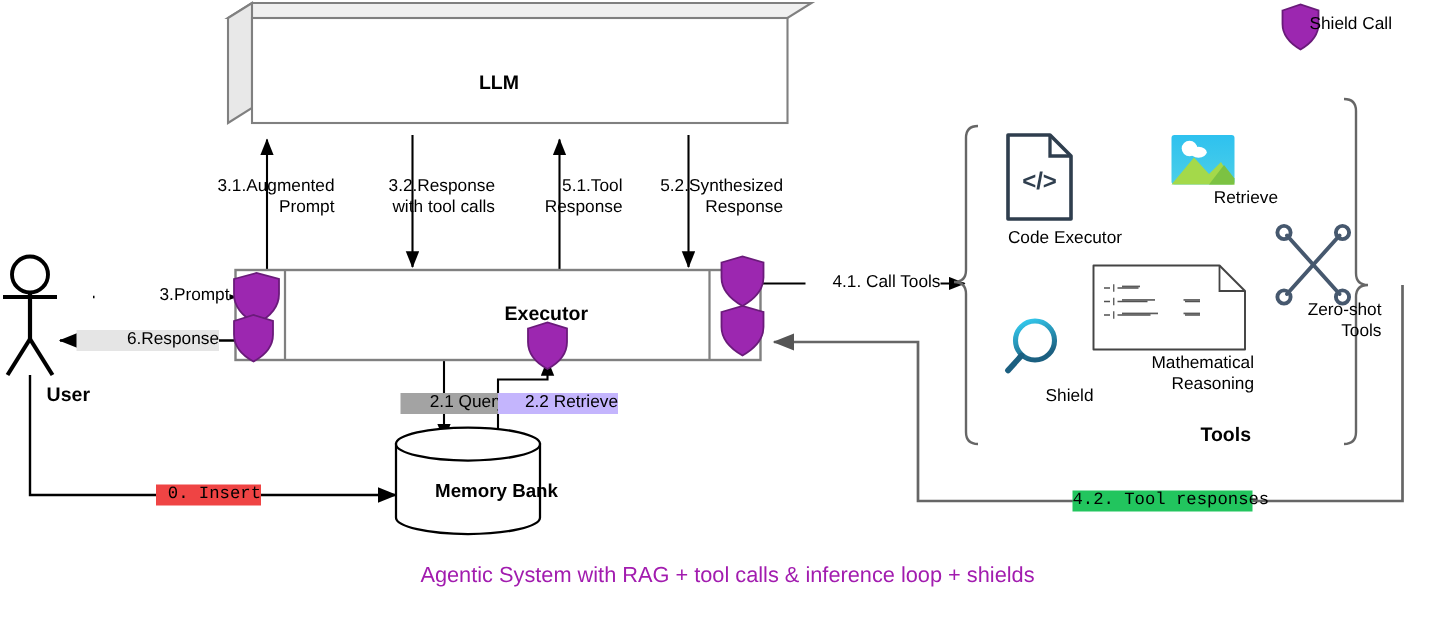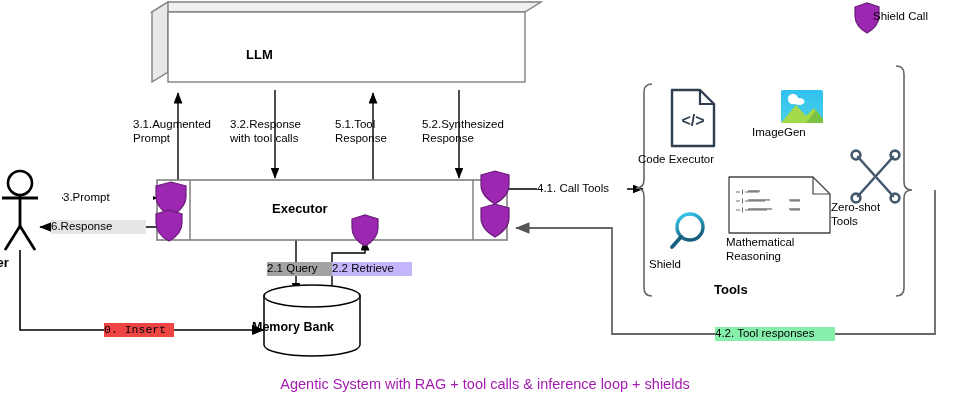--- a/index.html
+++ b/index.html
@@ -1,18 +1,18 @@
 <!DOCTYPE html>
 <html><head>
 <meta charset="utf-8">
 <style>
   html,body{margin:0;padding:0;background:#ffffff;}
   body{width:970px;height:411px;position:relative;overflow:hidden;
        font-family:"Liberation Sans","DejaVu Sans",sans-serif;color:#000;}
-  .lbl{position:absolute;font-size:11.5px;line-height:13.5px;color:#000;text-align:left;white-space:pre;}
+  .lbl{position:absolute;font-size:11.5px;line-height:13.5px;color:#000;text-align:right;white-space:pre;}
   .bold{font-weight:bold;}
   svg{position:absolute;left:0;top:0;overflow:visible;}
   .stroke{stroke:#000;fill:none;}
   .gstroke{stroke:#666;fill:none;}
   #caption{position:absolute;width:970px;text-align:center;font-size:14.5px;color:#a21caf;}
 </style>
 </head>
 <body>
 
 <svg width="970" height="411">
@@ -158,24 +158,24 @@
 <div class="lbl" style="left:178px;top:118px;width:90px;margin-left:-45px;">3.1.Augmented
 Prompt</div>
 <div class="lbl" style="left:280px;top:118px;width:100px;margin-left:-50px;">3.2.Response
 with tool calls</div>
 <div class="lbl" style="left:375px;top:118px;width:80px;margin-left:-40px;">5.1.Tool
 Response</div>
 <div class="lbl" style="left:472px;top:118px;width:100px;margin-left:-50px;">5.2.Synthesized
 Response</div>
 
 <div class="lbl" style="left:582px;top:182px;width:90px;margin-left:-45px;background:#fff;">4.1. Call Tools</div>
-<div class="lbl" style="left:775px;top:327px;width:120px;margin-left:-60px;background:#86efac;">4.2. Tool responses</div>
+<div class="lbl" style="left:775px;top:327px;width:120px;margin-left:-60px;background:#22c55e;font-family:Liberation Mono, monospace;">4.2. Tool responses</div>
 
 <div class="lbl" style="left:693px;top:153px;width:110px;margin-left:-55px;">Code Executor</div>
-<div class="lbl" style="left:802px;top:126px;width:100px;margin-left:-50px;">ImageGen</div>
+<div class="lbl" style="left:802px;top:126px;width:100px;margin-left:-50px;">Retrieve</div>
 <div class="lbl" style="left:781px;top:236px;width:110px;margin-left:-55px;">Mathematical
 Reasoning</div>
 <div class="lbl" style="left:689px;top:258px;width:80px;margin-left:-40px;">Shield</div>
 <div class="lbl" style="left:876px;top:201px;width:90px;margin-left:-45px;">Zero-shot
 Tools</div>
 
 <div class="lbl" style="left:913px;top:10px;width:80px;margin-left:-40px;text-align:left;">Shield Call</div>
 
 <div id="caption" style="top:376px;">Agentic System with RAG + tool calls &amp; inference loop + shields</div>
 

